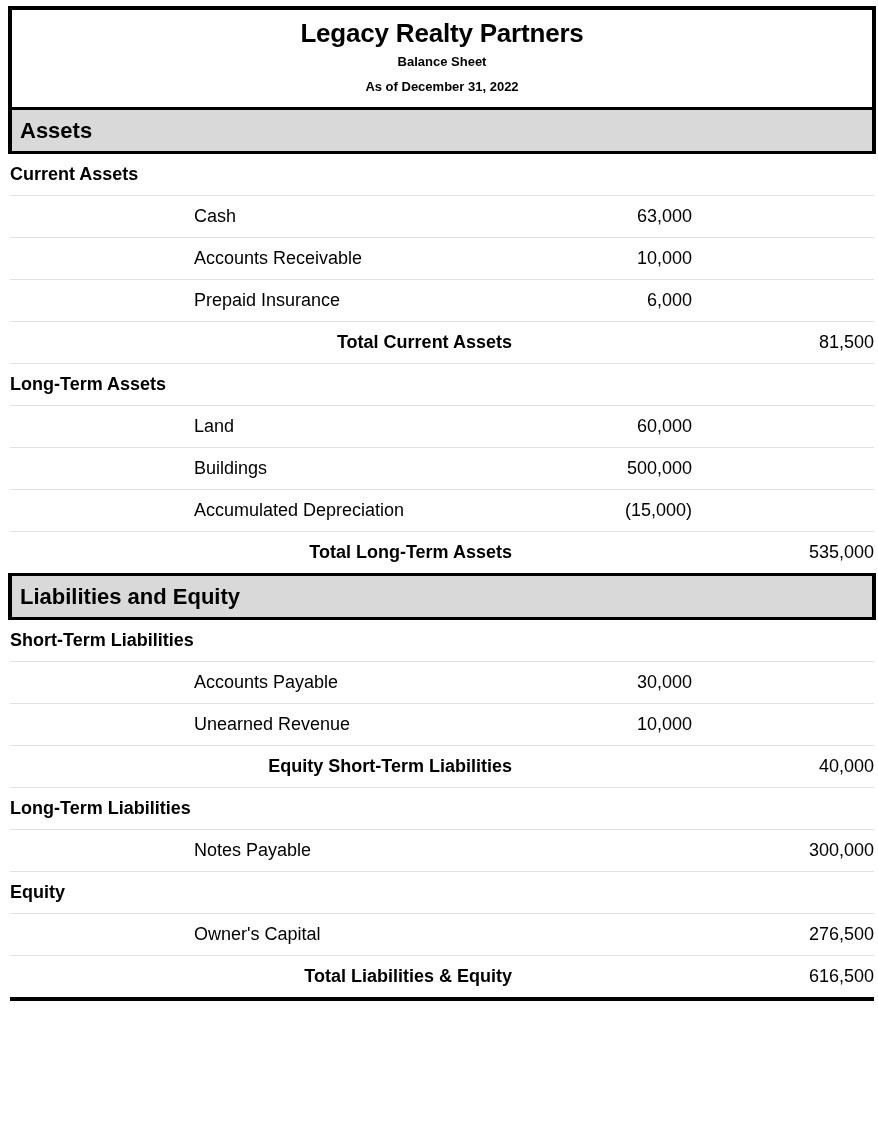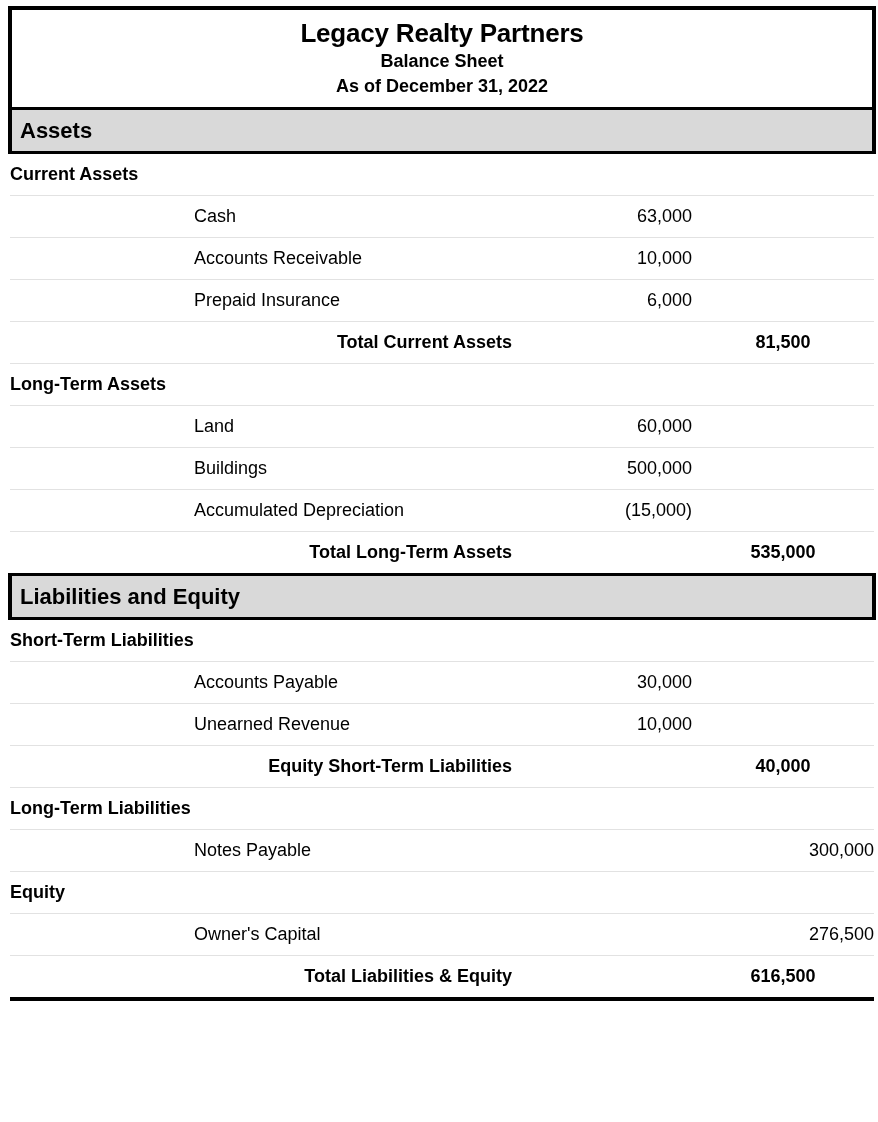--- a/index.html
+++ b/index.html
@@ -49,21 +49,21 @@
     border-right: 4px solid #000;
     border-top: 4px solid #000;
   }
   .title-main {
     font-size: 26px;
     font-weight: bold;
     line-height: 32px;
     letter-spacing: -0.2px;
   }
   .title-sub {
-    font-size: 18px;
+    font-size: 13px;
     font-weight: bold;
     line-height: 25px;
   }
 
   
   tr.section-row td {
     background: #d9d9d9;
     font-size: 22px;
     font-weight: bold;
     height: 41px;
@@ -108,22 +108,21 @@
   }
 
   
   td.cell-totlabel {
     font-weight: bold;
     text-align: right;
     padding-right: 8px;
     border-left: 4px solid #000;
   }
   td.cell-value.bold, td.cell-total.bold {
-    font-weight: bold;
-    text-align: center;
+    font-weight: normal;
   }
 
   
   td.rule-top {
     border-top: 4px solid #000;
   }
 
   
   tr.last-row td {
     border-bottom: 4px solid #000;

